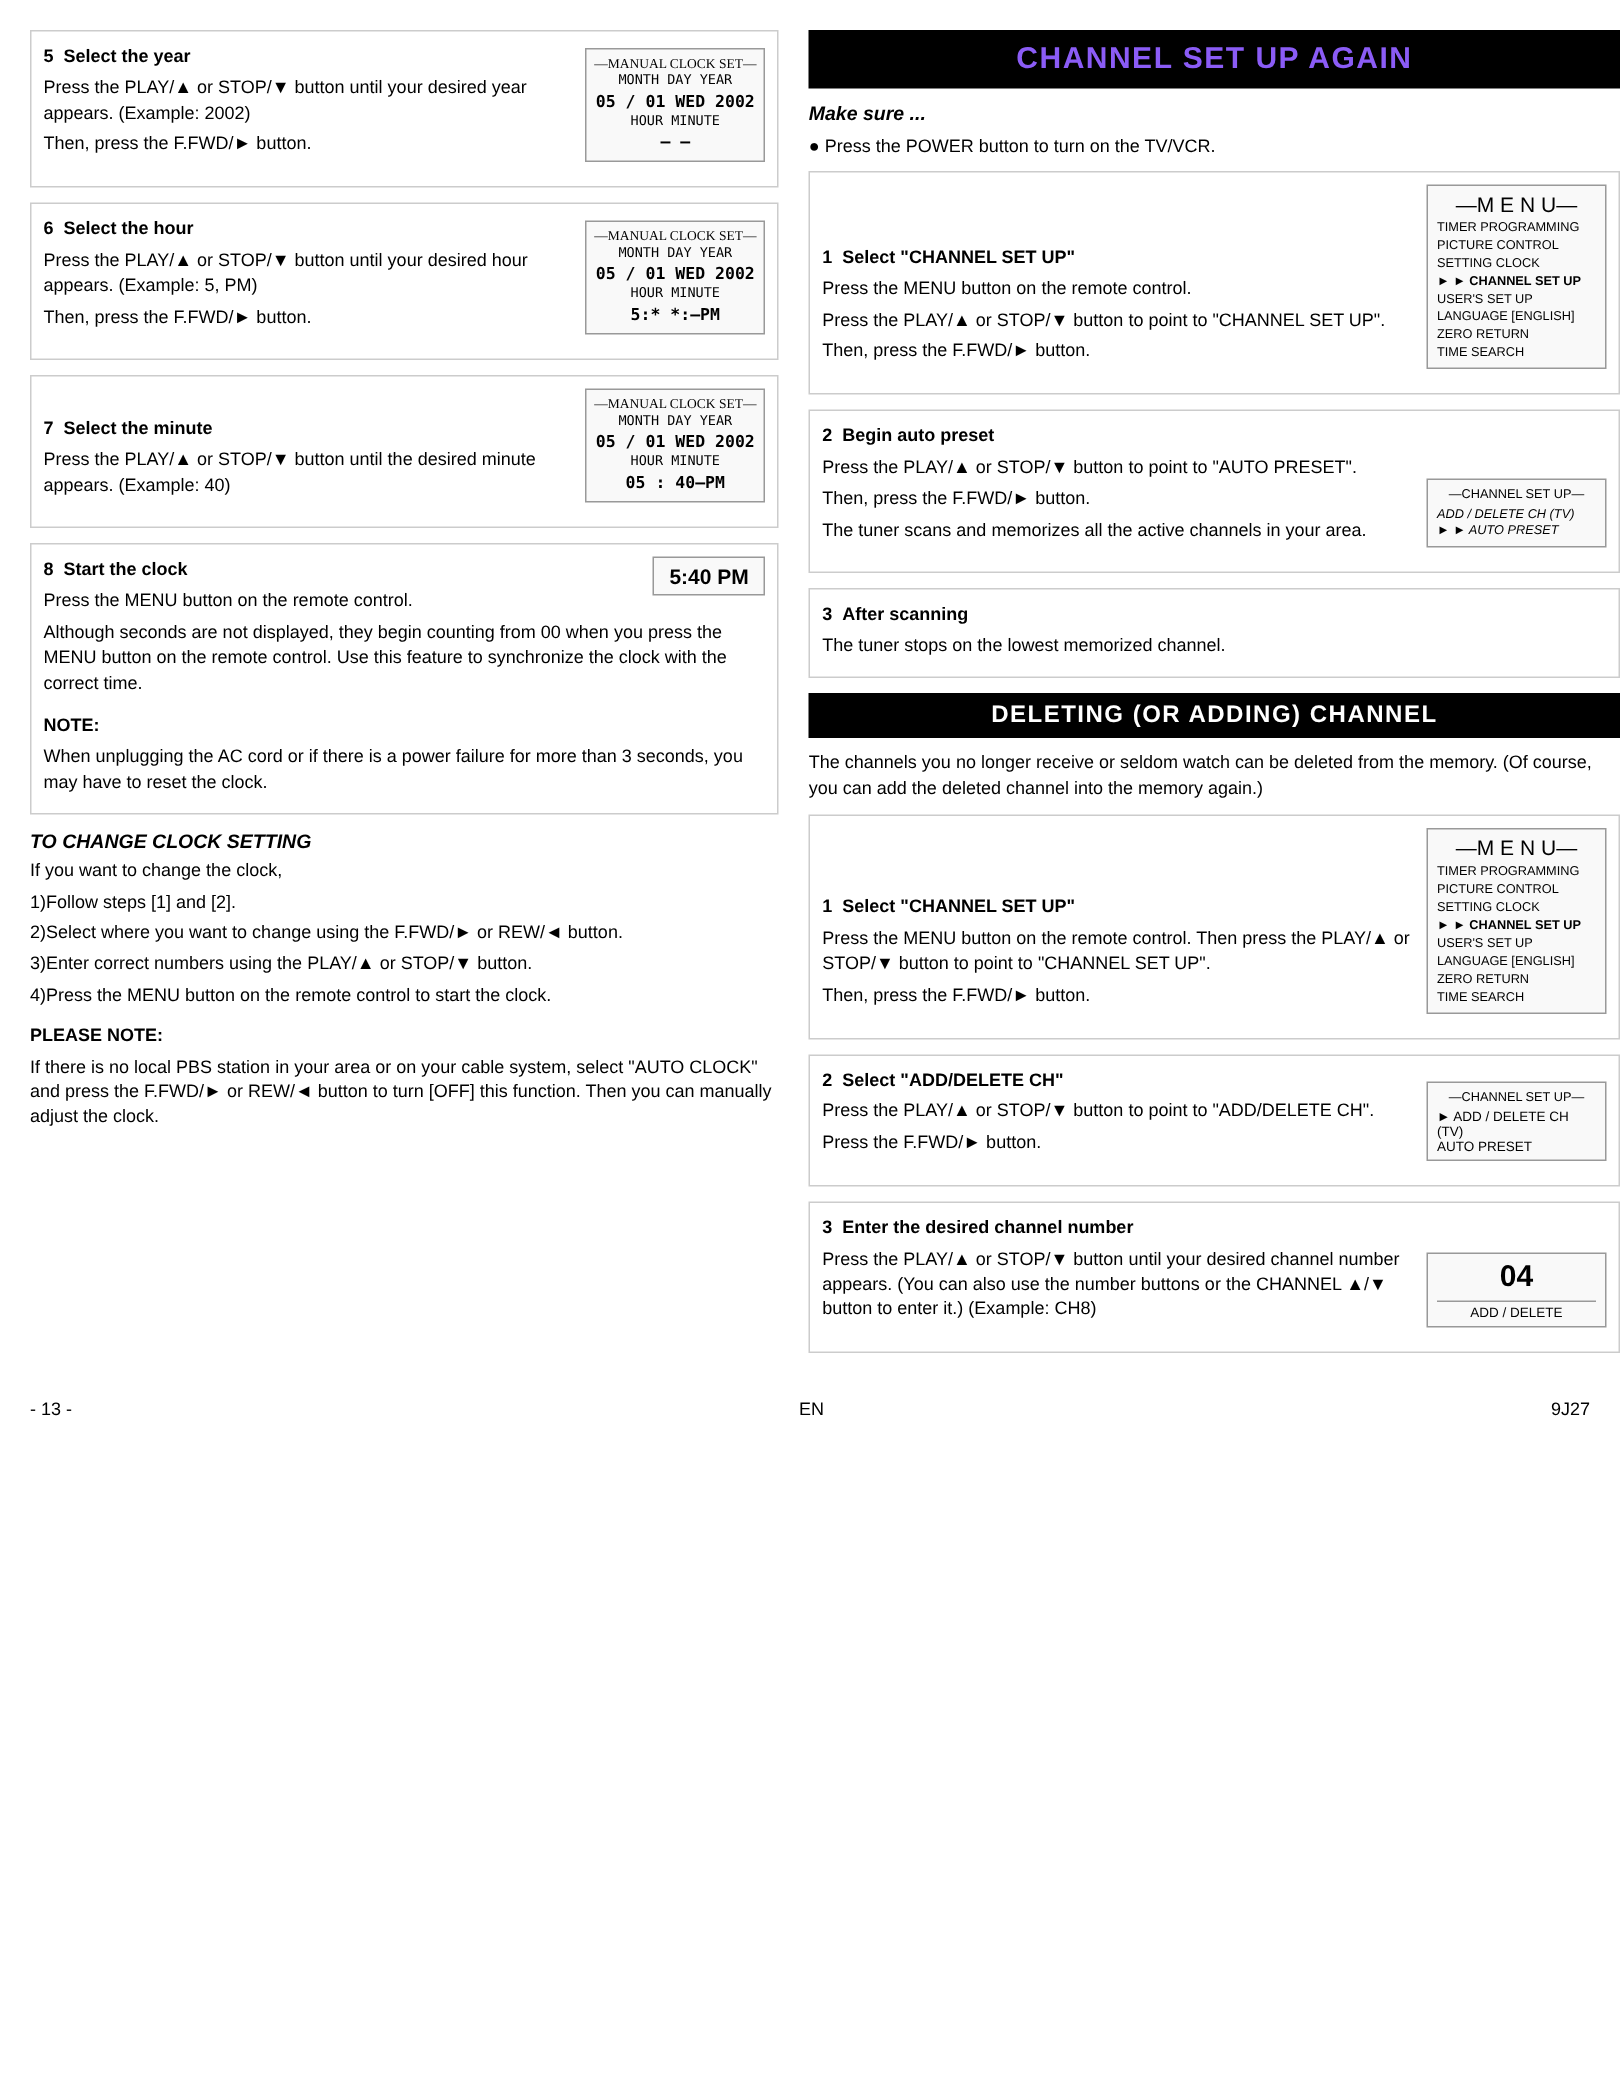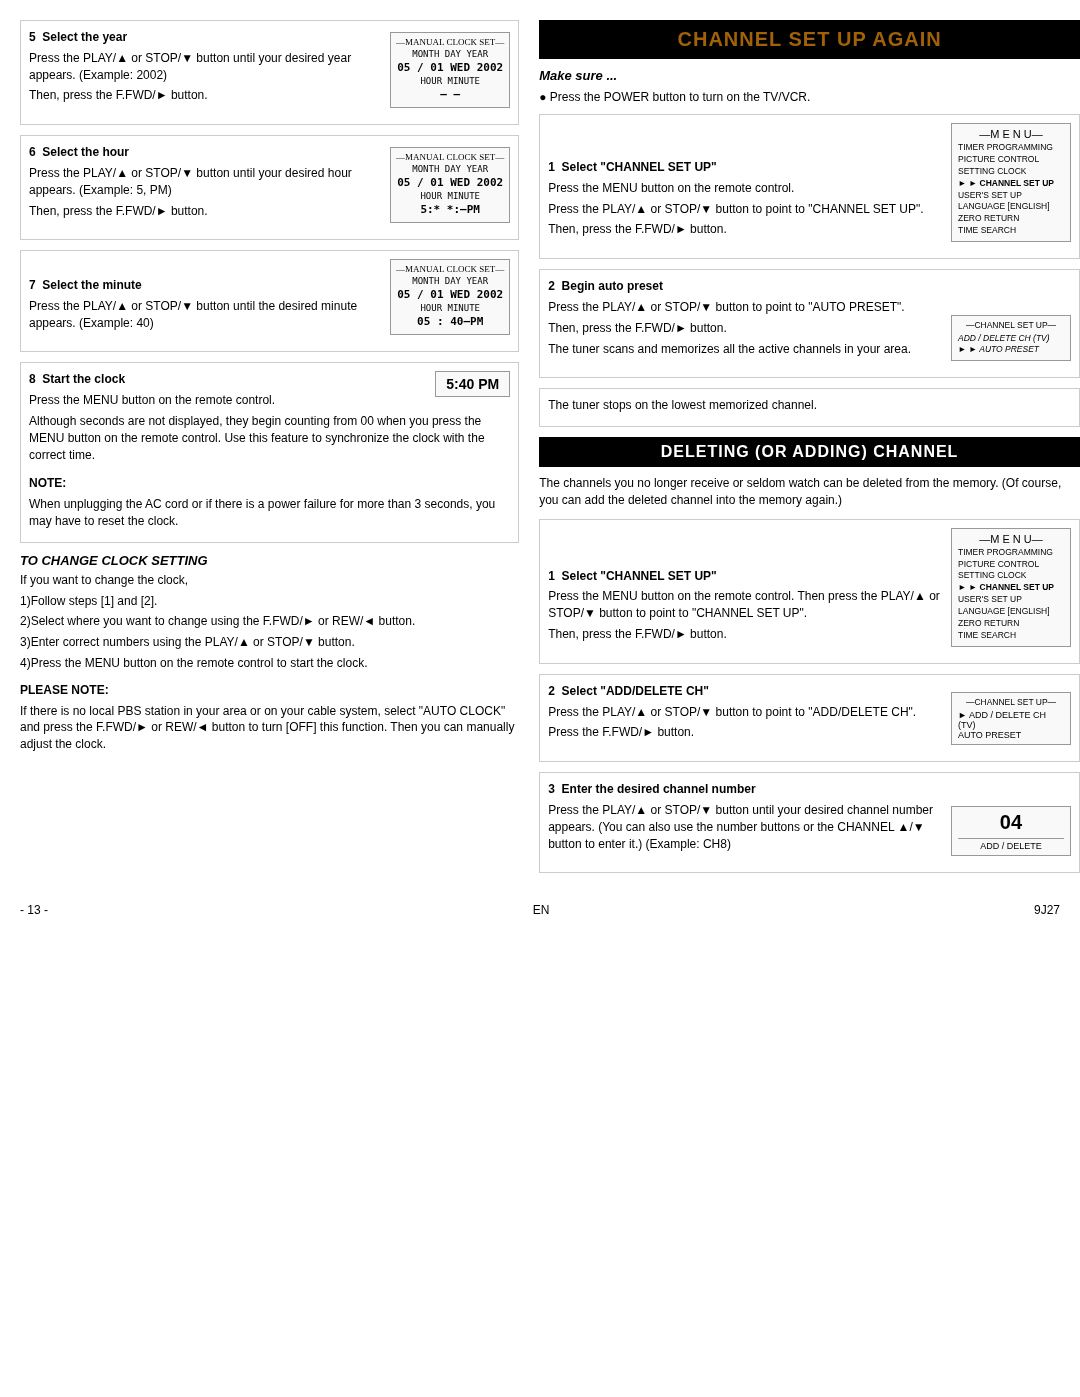--- a/index.html
+++ b/index.html
@@ -70,21 +70,21 @@
     .step-display .display-value {
       font-size: 11px;
       font-weight: bold;
       text-align: center;
       margin: 2px 0;
     }
 
     
     .main-header {
       background: #000;
-      color: #a16207;
+      color: #8b5cf6;
       font-size: 20px;
       font-weight: bold;
       text-align: center;
       padding: 8px 12px;
       margin-bottom: 8px;
       letter-spacing: 1px;
     }
 
     
     .section-header-dark {
@@ -141,21 +141,21 @@
     .menu-display {
       border: 1px solid #999;
       padding: 4px 6px;
       font-size: 9px;
       background: #f9f9f9;
       width: 120px;
       flex-shrink: 0;
     }
     .menu-display .menu-title {
       text-align: center;
-      font-size: 11px;
+      font-size: 14px;
       margin-bottom: 2px;
     }
     .menu-display .menu-item {
       font-size: 8.5px;
       line-height: 1.4;
     }
     .menu-display .menu-item.arrow::before {
       content: '► ';
     }
 
@@ -364,20 +364,21 @@
         </div>
         <div class="channel-set-display">
           <div class="cs-title">—CHANNEL SET UP—</div>
           <div class="cs-item">ADD / DELETE CH (TV)</div>
           <div class="cs-item arrow">► AUTO PRESET</div>
         </div>
       </div>
     </div>
 
     <div class="section">
+      <p><span class="step-number">3</span>&nbsp;&nbsp;<strong>After scanning</strong></p>
       <p>The tuner stops on the lowest memorized channel.</p>
     </div>
 
     <div class="section-header-dark">DELETING (OR ADDING) CHANNEL</div>
 
     <p style="margin-bottom:10px;">The channels you no longer receive or seldom watch can be deleted from the memory. (Of course, you can add the deleted channel into the memory again.)</p>
 
     <div class="section">
       <div class="step-row">
         <div class="step-content">

